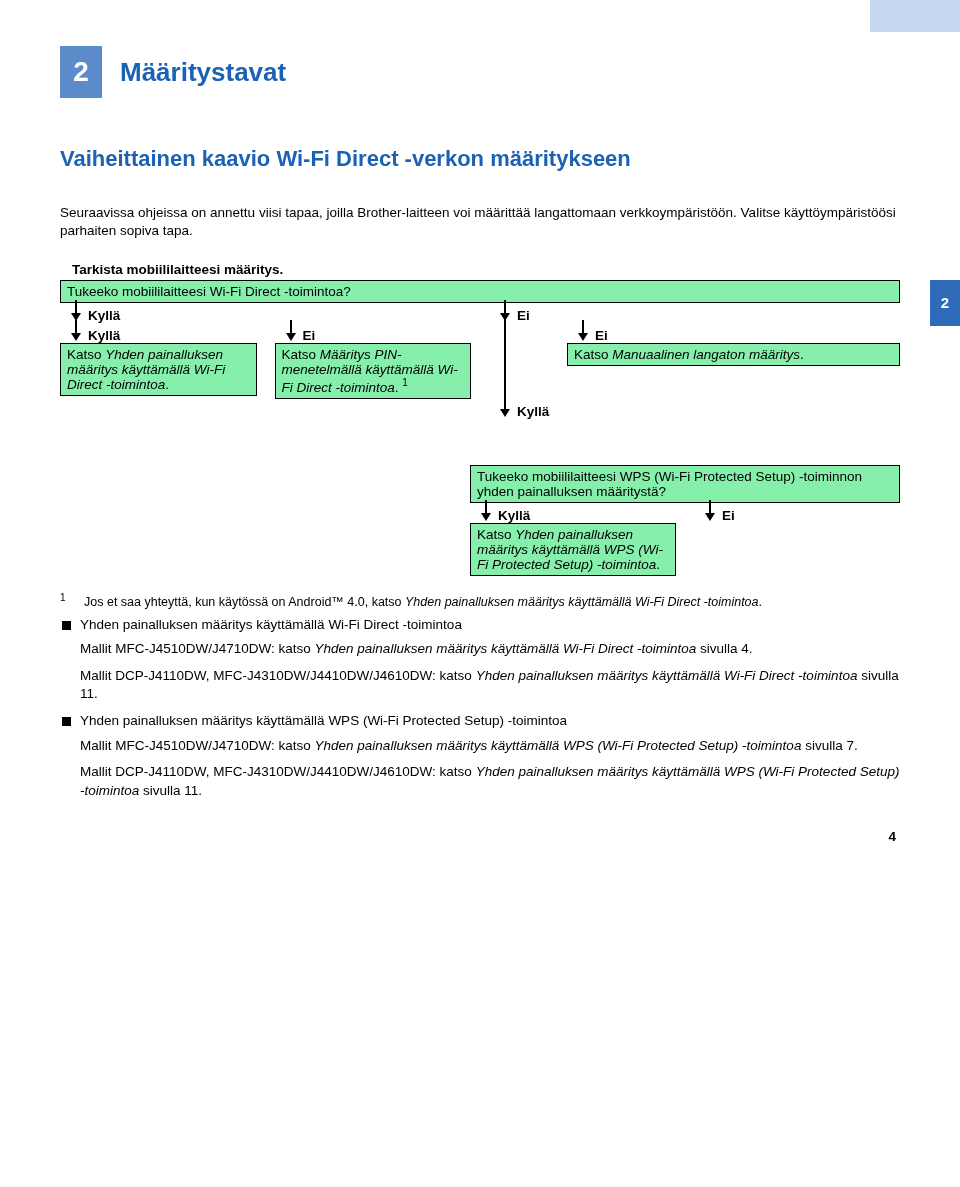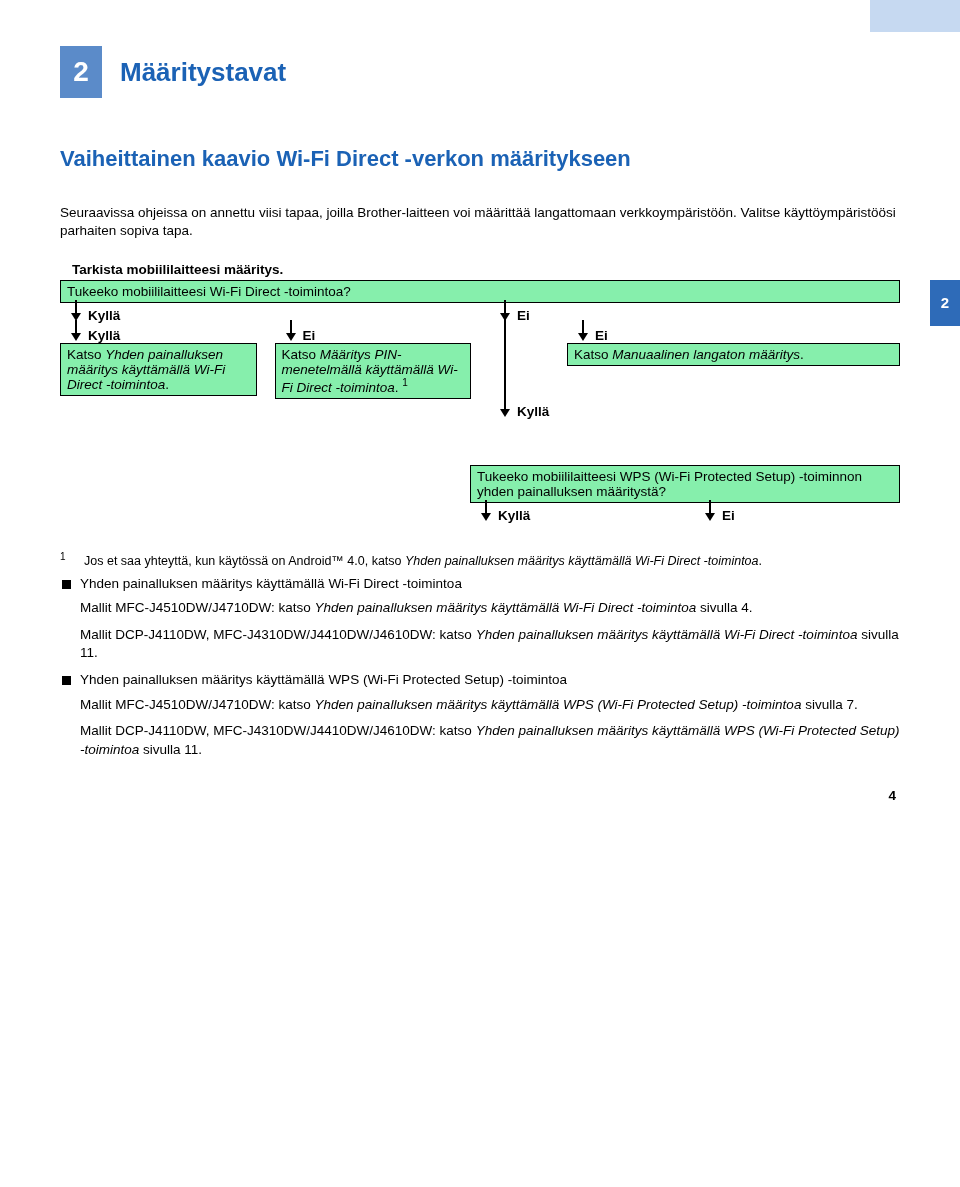--- a/index.html
+++ b/index.html
@@ -111,21 +111,21 @@
   }
   .col { flex: 1; }
   .col-narrow { flex: 0 0 auto; }
   .italic { font-style: italic; }
   .sup { font-size: 10px; vertical-align: super; }
   .section2 {
     margin-top: 42px;
     padding-left: 410px;
   }
   .footnote {
-    margin-top: 28px;
+    margin-top: 16px;
     padding-left: 24px;
     text-indent: -24px;
     font-size: 12.5px;
   }
   .footnote .fnum {
     display: inline-block;
     width: 24px;
     text-indent: 0;
     font-size: 10px;
     vertical-align: super;
@@ -220,20 +220,23 @@
           </div>
         </div>
       </div>
     </div>
 
     <div class="section2">
       <div class="box">Tukeeko mobiililaitteesi WPS (Wi-Fi Protected Setup) -toiminnon yhden painalluksen määritystä?</div>
       <div class="cols">
         <div class="col">
           <div class="arrow">Kyllä</div>
+          <div class="box">
+            <span>Katso </span><span class="italic">Yhden painalluksen määritys käyttämällä WPS (Wi-Fi Protected Setup) -toimintoa</span><span>.</span>
+          </div>
         </div>
         <div class="col">
           <div class="arrow">Ei</div>
         </div>
       </div>
     </div>
 
   </div>
 
   <div class="footnote">

